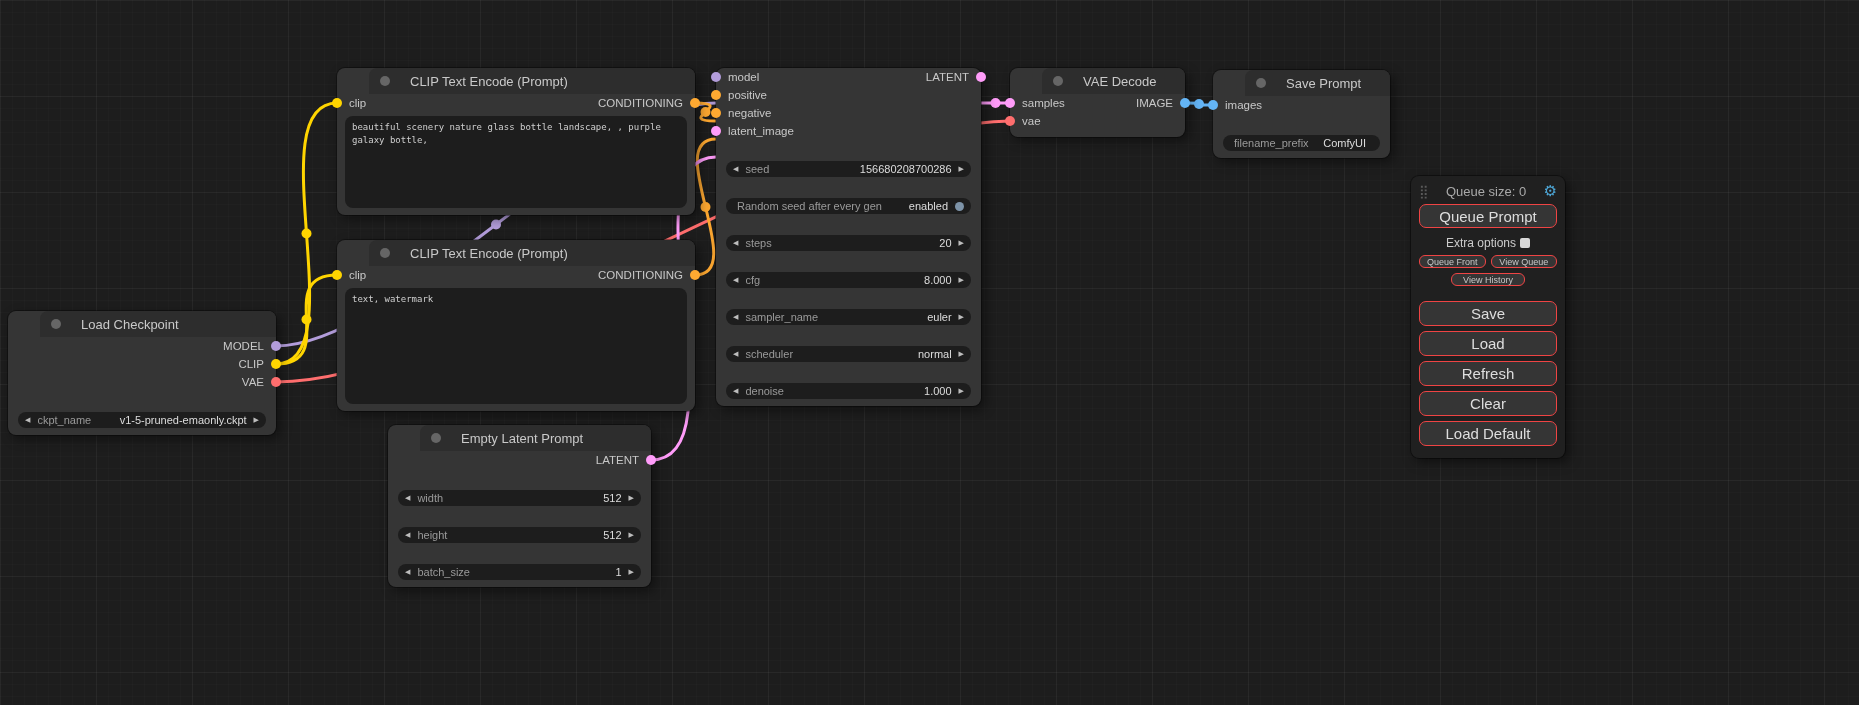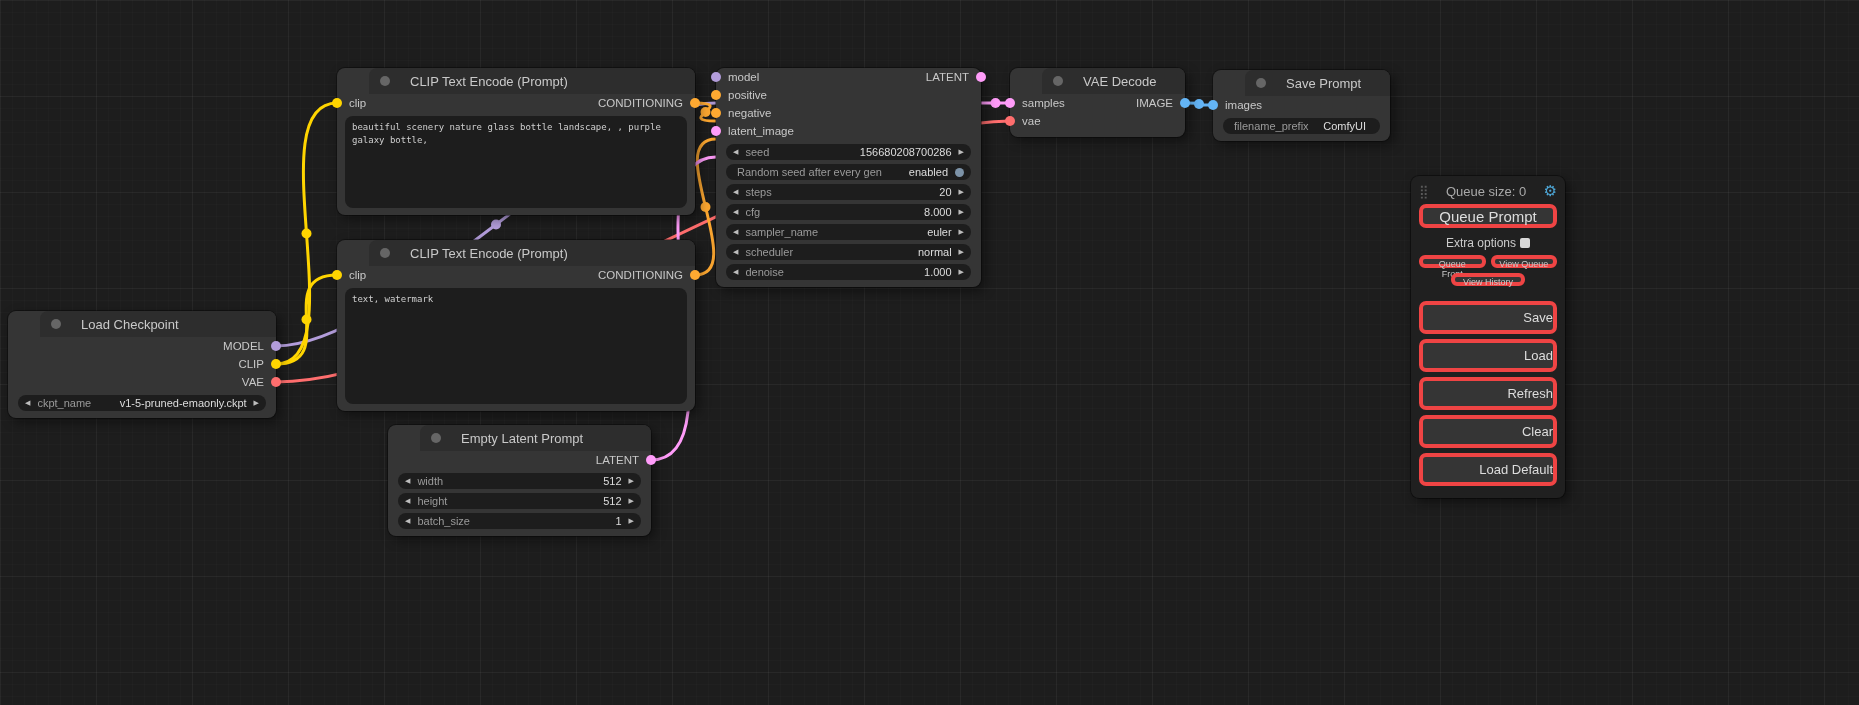--- a/index.html
+++ b/index.html
@@ -36,21 +36,21 @@
   .srow {
     position:relative; height:18px; display:flex; align-items:center;
     padding:0 12px; font-size:11.5px; color:#c8c8c8; white-space:nowrap;
   }
   .dot { position:absolute; width:10px; height:10px; border-radius:50%; top:4px; }
   .dot.in  { left:-5px; }
   .dot.out { right:-5px; }
   .out-label { margin-left:auto; }
 
   .widget {
-    display:flex; align-items:center; height:16px; margin:4px 10px 0;
+    display:flex; align-items:center; height:16px; margin:21px 10px 0;
     background:#1d1d1d; border-radius:8px; padding:0 7px; font-size:11px;
     white-space:nowrap; cursor:pointer;
   }
   .warr { color:#bdbdbd; font-size:7px; flex:none; line-height:16px; }
   .wname { color:#9a9a9a; margin-left:7px; }
   .widget.noarr .wname { margin-left:4px; }
   .wval { margin-left:auto; margin-right:7px; color:#dddddd; }
   .tgl-dot { width:9px; height:9px; border-radius:50%; flex:none; }
 
   .prompt-box {
@@ -63,24 +63,24 @@
     position:absolute; left:1411px; top:176px; width:154px; z-index:3;
     background:#202020; border-radius:8px;
     box-shadow: 0 0 0 1px rgba(0,0,0,0.4), 4px 4px 12px rgba(0,0,0,0.5);
     padding:5px 8px 12px;
   }
   .qp-header { display:flex; align-items:center; height:20px; color:#a9a9a9; font-size:13px; }
   .drag { color:#5a5a5a; font-size:13px; cursor:grab; flex:none; }
   .qsize { flex:1; text-align:center; }
   .gear { color:#4da6d6; font-size:15px; cursor:pointer; flex:none; }
   #queue-panel button {
-    display:block; width:100%; background:#353535; border:4px solid #ef4444;
+    display:block; width:100%; background:#353535; border:1px solid #ef4444;
     color:#dddddd; border-radius:7px; font-family:inherit; cursor:pointer;
   }
-  button.qp-big   { height:33px; font-size:13px; margin-top:5px;text-align:right; }
+  button.qp-big   { height:25px; font-size:15px; margin-top:5px; }
   button#queue-prompt { height:24px; font-size:15px; margin-top:3px; }
   button.qp-big.gap { margin-top:15px; }
   .extra { display:flex; align-items:center; justify-content:center; gap:4px; margin-top:8px; font-size:12px; color:#cccccc; }
   .checkbox { width:10px; height:10px; background:#d8d8d8; border-radius:2px; cursor:pointer; }
   .small-row { display:flex; gap:5px; margin-top:5px; justify-content:center; }
   #queue-panel button.qp-small { height:13px; font-size:9px; line-height:10px; padding:0 4px; border-radius:6px; flex:1; color:#c9c9c9; }
   #queue-panel button.qp-small.solo { flex:none; width:74px; }
 </style>
 </head>
 <body>

